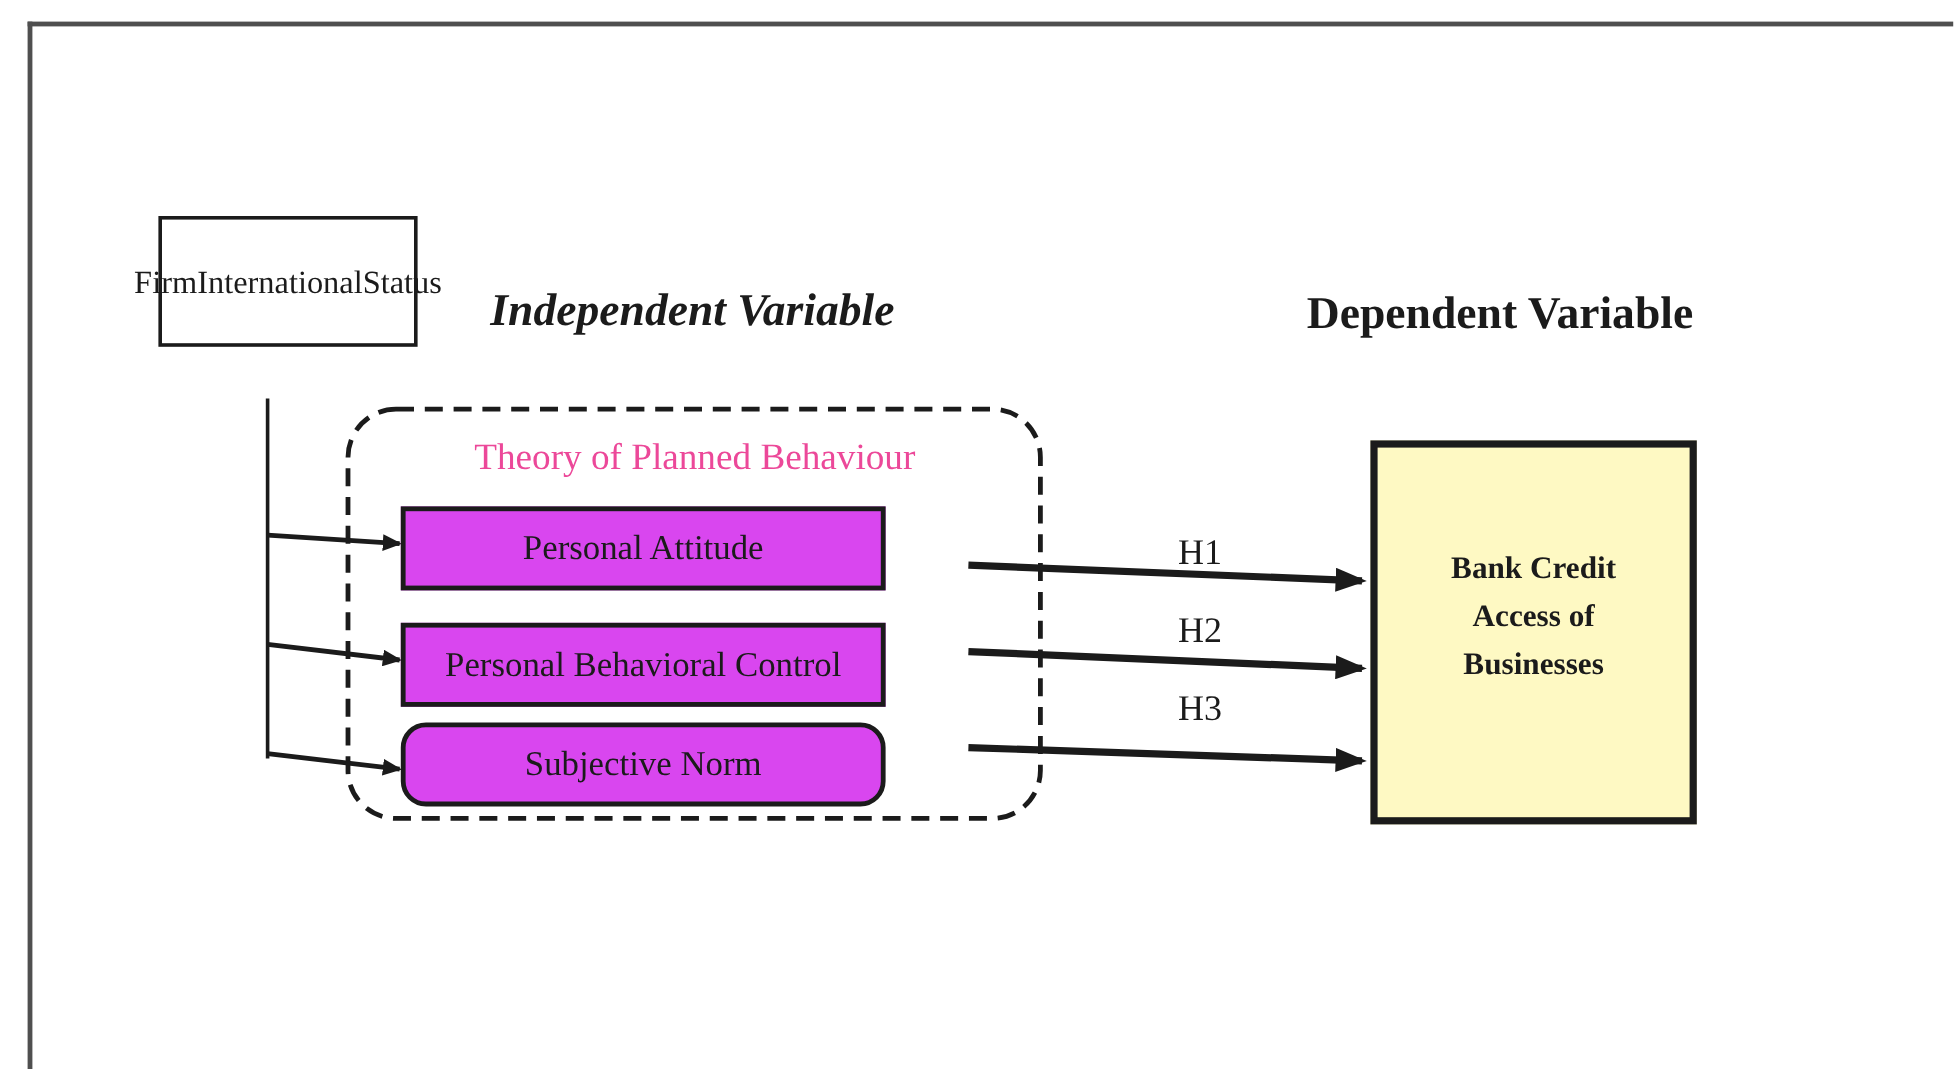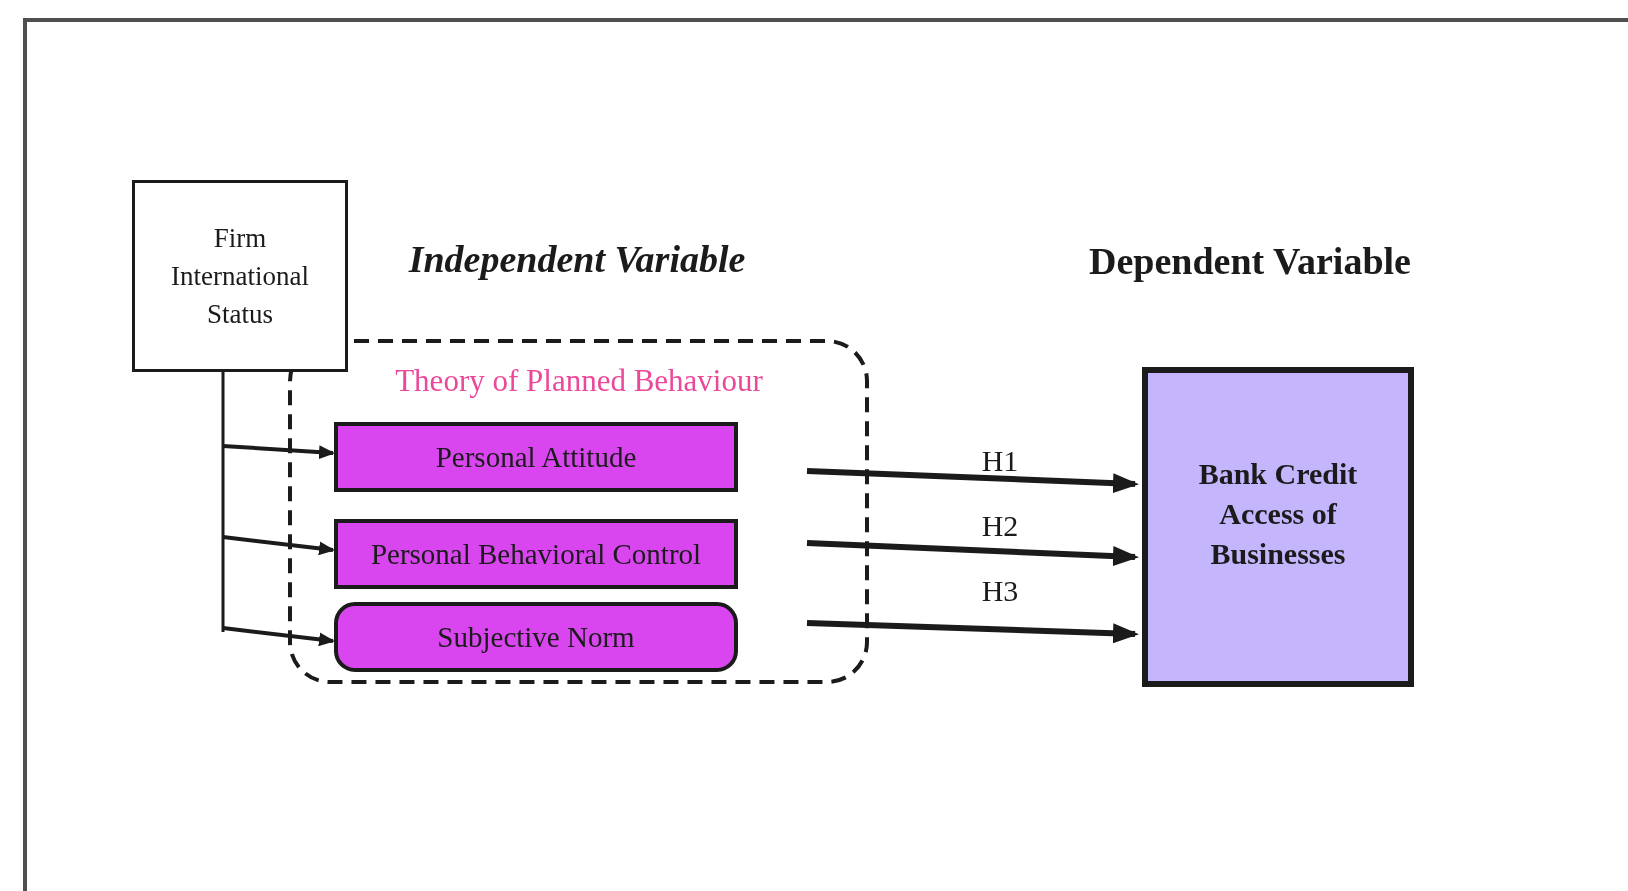--- a/index.html
+++ b/index.html
@@ -36,24 +36,24 @@
     line-height: 46px;
     color: #1b1b1b;
     text-align: center;
   }
   .headline.independent { left: 357px; top: 236px; width: 440px; font-style: italic; }
   .headline.dependent   { left: 1030px; top: 238px; width: 440px; }
 
   .firm-box {
     position: absolute;
     left: 132px; top: 180px;
-    width: 216px; height: 192px;
+    width: 216px; height: 109px;
     border: 3px solid #1b1b1b;
     background: #ffffff;
-    display: flex; flex-direction: column;
+    display: flex; flex-direction: row;
     align-items: center; justify-content: center;
     font-size: 27px; line-height: 38px;
     color: #1b1b1b;
     text-align: center;
   }
 
   .tpb-title {
     position: absolute;
     left: 290px; top: 362px;
     width: 578px;
@@ -75,26 +75,26 @@
   }
   .tpb-box.box-0 { top: 422px; }
   .tpb-box.box-1 { top: 507px; margin-top: 12px; }
   .tpb-box.box-2 { top: 602px; border-radius: 21px; }
 
   .bank-box {
     position: absolute;
     left: 1142px; top: 367px;
     width: 272px; height: 320px;
     border: 6px solid #1b1b1b;
-    background: #c4b5fd;
+    background: #fef9c3;
     display: flex; flex-direction: column;
     align-items: center; justify-content: center;
     padding-bottom: 26px;
     font-weight: bold;
-    font-size: 30px; line-height: 40px;
+    font-size: 26px; line-height: 40px;
     color: #1b1b1b;
     text-align: center;
   }
 
   .h-label {
     position: absolute;
     left: 950px;
     width: 100px;
     text-align: center;
     font-size: 30px; line-height: 34px;

